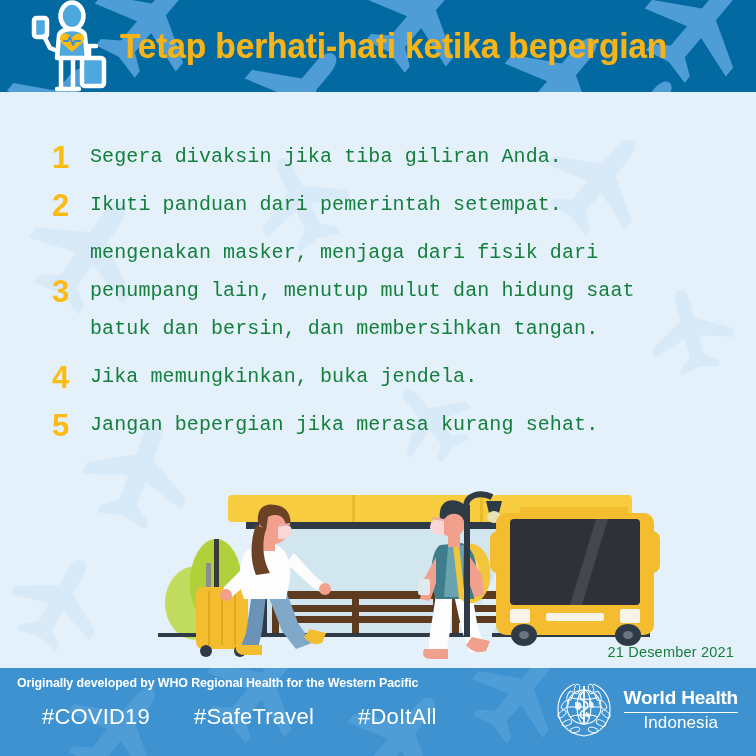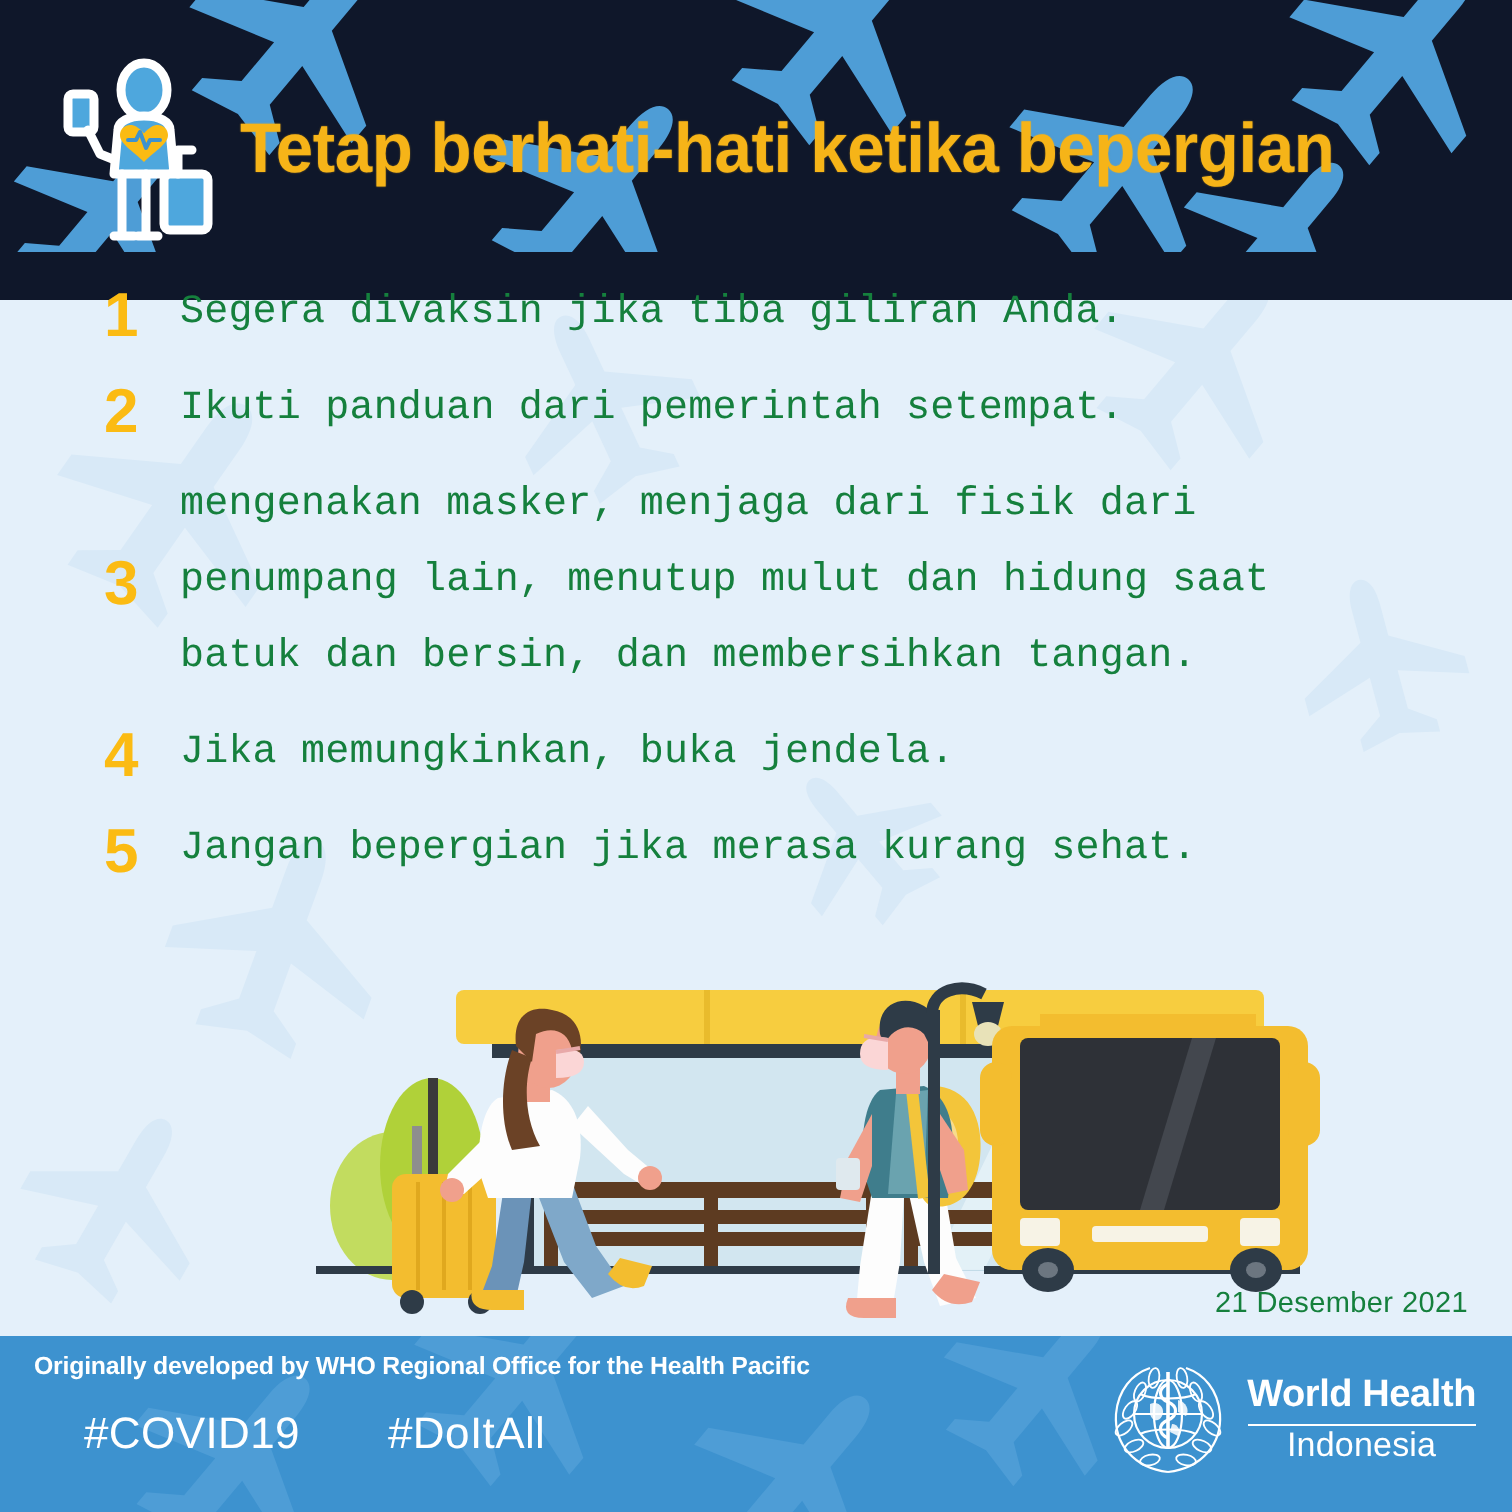--- a/index.html
+++ b/index.html
@@ -25,22 +25,22 @@
     position: absolute;
     inset: 0;
     pointer-events: none;
   }
 
   
   #header {
     position: absolute;
     left: 0; top: 0;
     width: 756px;
-    height: 150px;
-    background: #0f172a;
+    height: 92px;
+    background: #0369a1;
     overflow: hidden;
   }
   #header-inner {
     position: relative;
     height: 100%;
     display: flex;
     align-items: center;
     z-index: 2;
   }
   #traveler-icon {
@@ -461,24 +461,25 @@
     <svg class="plane-layer" width="756" height="88" viewBox="0 0 756 88" aria-hidden="true">
       <g fill="#4e9dd6">
         <use href="#plane-shape" transform="translate(120,60) rotate(40) scale(1.1)"></use>
         <use href="#plane-shape" transform="translate(260,20) rotate(40) scale(1.1)"></use>
         <use href="#plane-shape" transform="translate(400,70) rotate(40) scale(1.1)"></use>
         <use href="#plane-shape" transform="translate(520,25) rotate(40) scale(1.0)"></use>
       </g>
     </svg>
 
     <div id="footer-inner">
-      <div id="credit">Originally developed by WHO Regional Office for the Health Pacific</div>
+      <div id="credit">Originally developed by WHO Regional Health for the Western Pacific</div>
 
       <div id="hashtags">
         <span>#COVID19</span>
+        <span>#SafeTravel</span>
         <span>#DoItAll</span>
       </div>
 
       <div id="who-logo">
 
         <svg width="62" height="62" viewBox="0 0 62 62" aria-hidden="true">
           <g stroke="#ffffff" fill="none" stroke-width="1.1">
 
             <path d="M31,58 C14,56 4,44 5,29 C6,17 13,9 22,6"></path>
             <path d="M31,58 C48,56 58,44 57,29 C56,17 49,9 40,6"></path>

